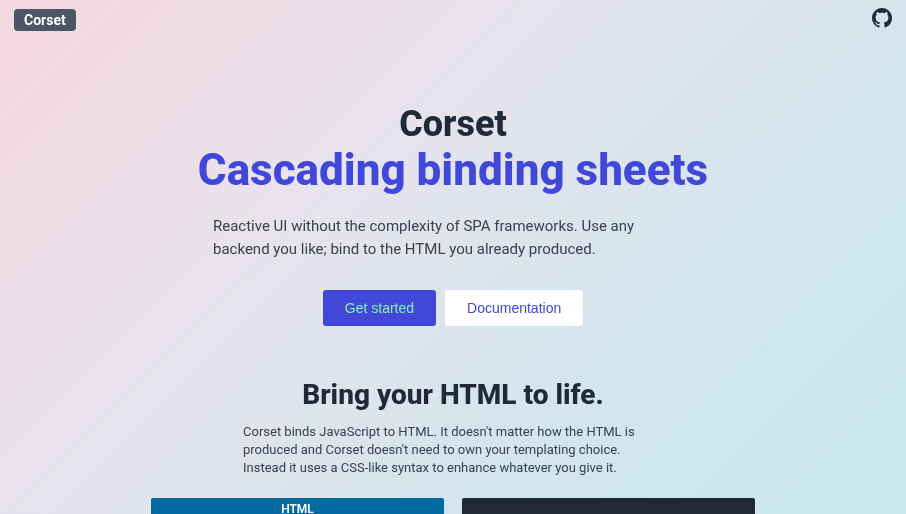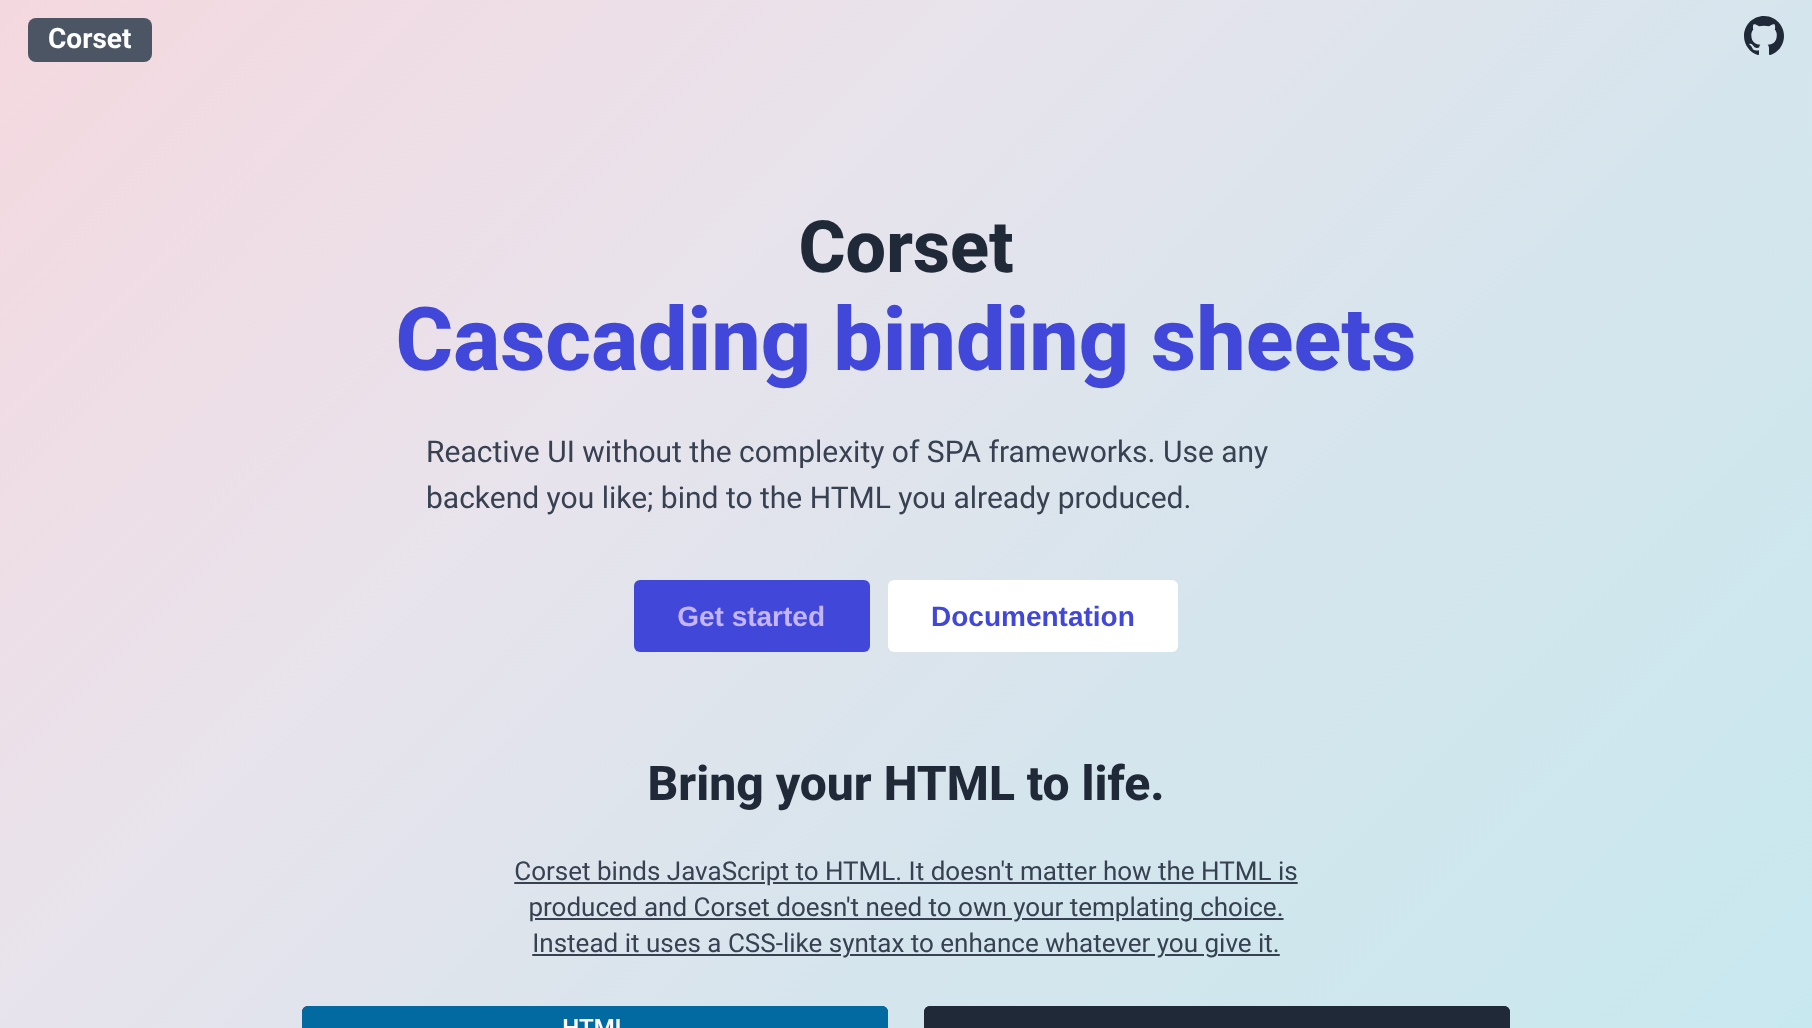--- a/index.html
+++ b/index.html
@@ -66,58 +66,57 @@
       line-height: 1.5;
     }
     .hero-buttons {
       display: flex;
       justify-content: center;
       gap: 9px;
       margin-top: 30px;
     }
     .btn-primary {
       background: #4148d9;
-      color: #c4b5fd;
+      color: #86efac;
       border: none;
       padding: 10px 22px;
       font-size: 14px;
-      font-weight: 700;
+      font-weight: 400;
       border-radius: 3px;
       cursor: pointer;
     }
     .btn-secondary {
       background: white;
       color: #4148d9;
       border: none;
       padding: 10px 22px;
       font-size: 14px;
-      font-weight: 700;
+      font-weight: 400;
       border-radius: 3px;
       cursor: pointer;
     }
     .section {
       position: absolute;
       top: 378px;
       left: 0;
       right: 0;
       text-align: center;
     }
     .section-title {
-      font-size: 24px;
+      font-size: 28px;
       font-weight: 800;
       color: #1f2937;
     }
     .section-description {
       font-size: 13px;
       color: #374151;
       max-width: 420px;
-      margin: 22px auto 0;
-      text-align: center;
+      margin: 12px auto 0;
+      text-align: left;
       line-height: 1.4;
-      text-decoration: underline;
     }
     .code-panels {
       display: flex;
       justify-content: center;
       gap: 18px;
       margin-top: 20px;
     }
     .code-panel {
       width: 293px;
       background: #1f2937;

